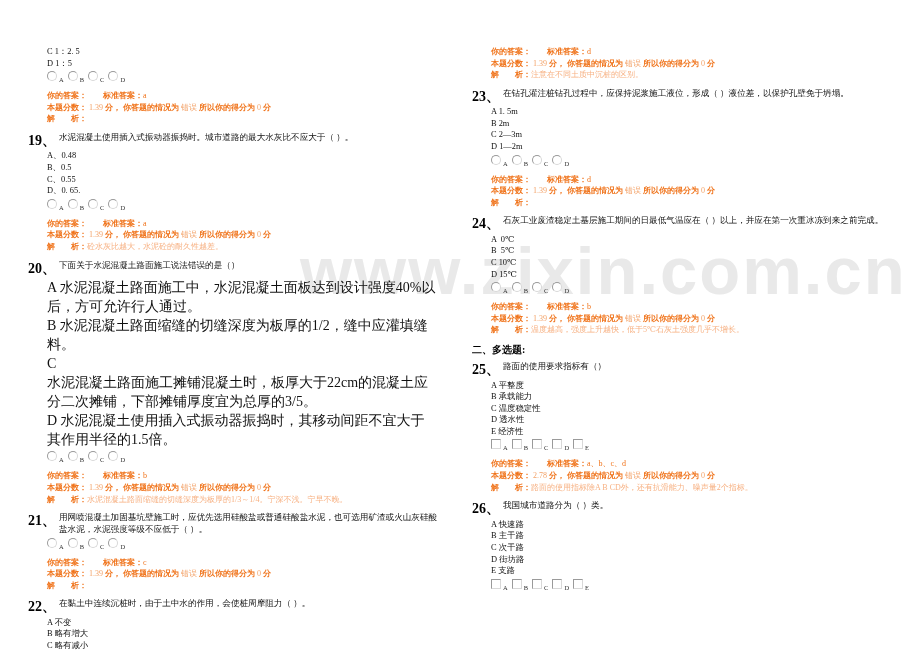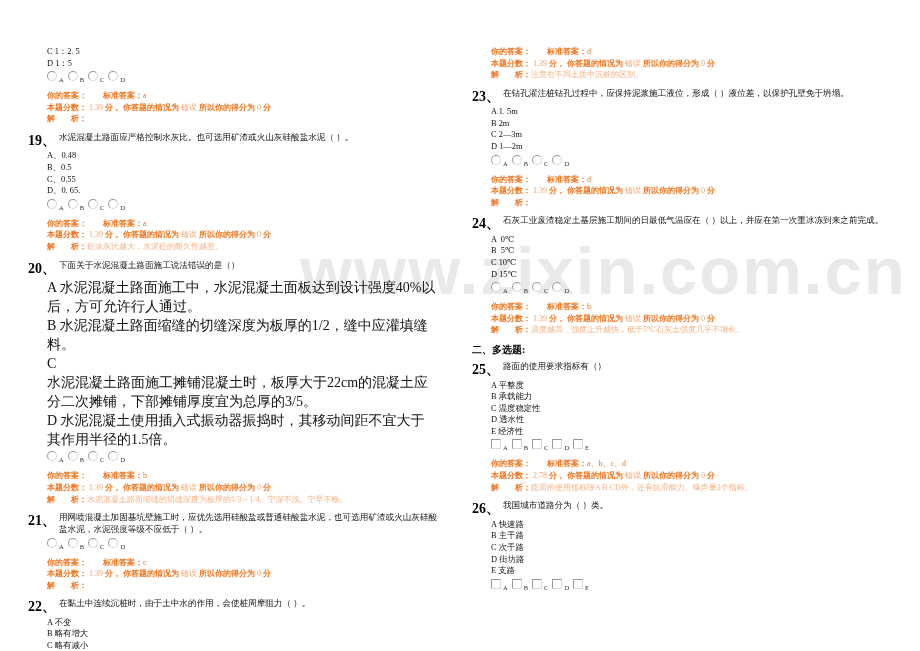--- a/index.html
+++ b/index.html
@@ -196,21 +196,21 @@
           </div>
           <div class="ans-row">
             <span class="lbl">解　　析：</span><span class="analysis"></span>
           </div>
         </div>
       </div>
 
       <div class="qblock">
         <div class="qhead">
           <span class="qnum">19、</span>
-          <span class="qtext">水泥混凝土路面应严格控制水灰比。也可选用矿渣或火山灰硅酸盐水泥（      ）。</span>
+          <span class="qtext">水泥混凝土使用插入式振动器振捣时。城市道路的最大水灰比不应大于（      ）。</span>
         </div>
         <div class="opts">
           <div class="opt">A、0.48</div>
           <div class="opt">B、0.5</div>
           <div class="opt">C、0.55</div>
           <div class="opt">D、0. 65.</div>
         </div>
         <div class="ctrls">
           <div class="ctrl">
               <span class="radio"></span>

